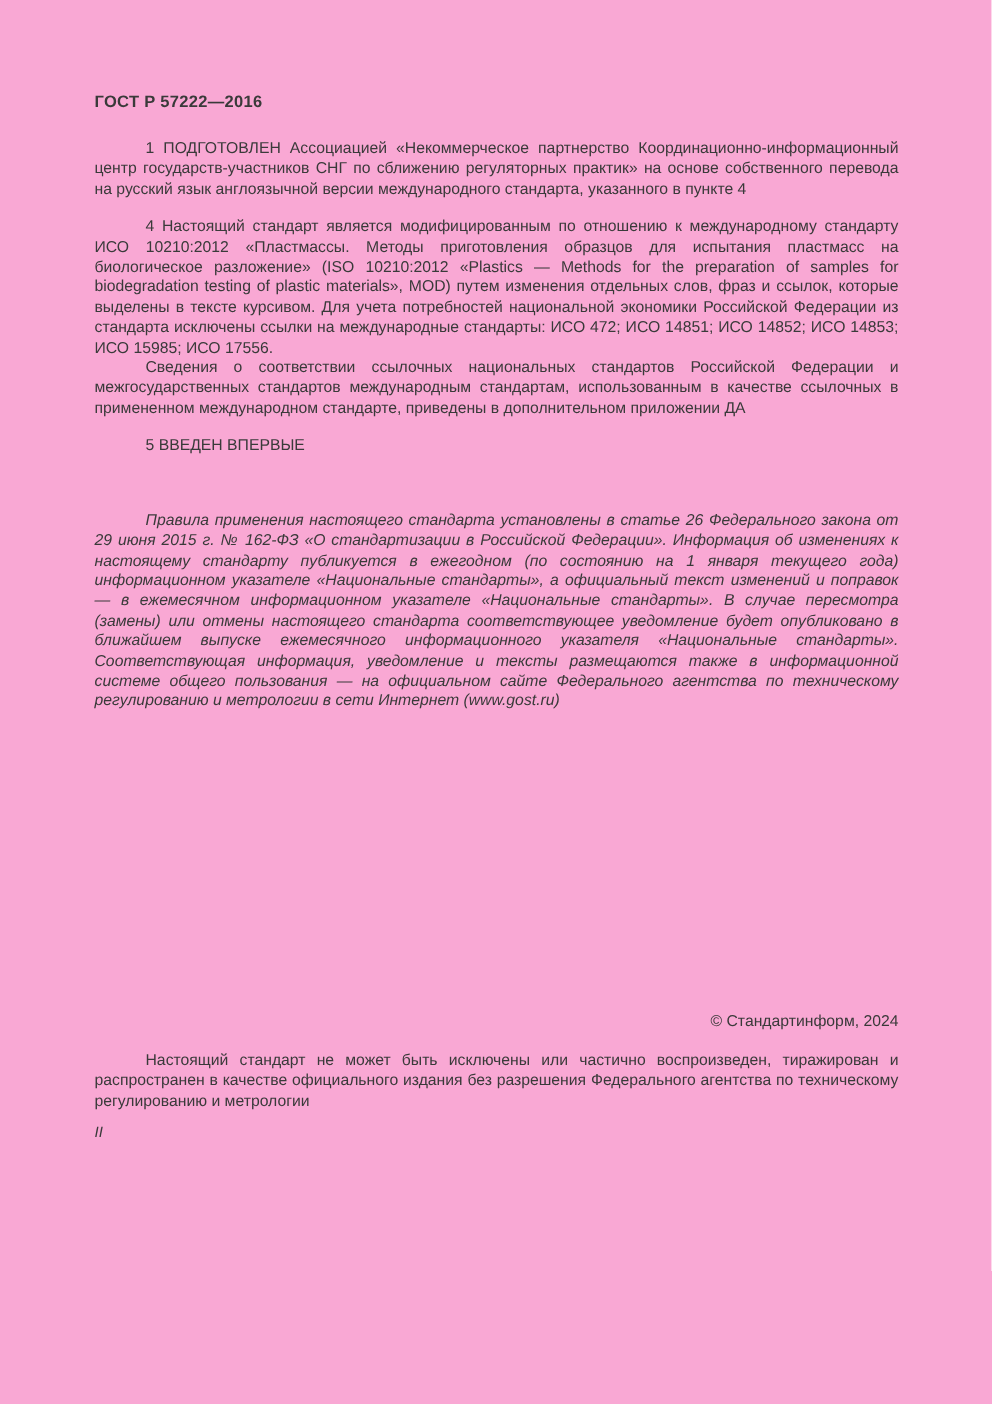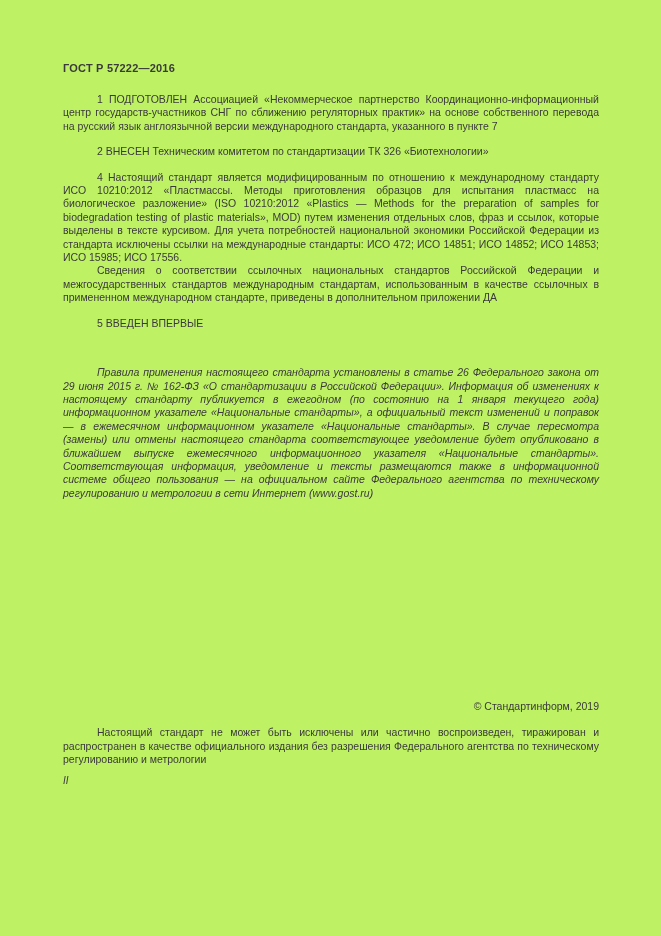--- a/index.html
+++ b/index.html
@@ -13,21 +13,21 @@
     overflow: hidden;
     font-family: "Liberation Sans", sans-serif;
     color: #3a3a3a;
   }
   .page {
     position: relative;
     width: 661px;
     height: 936px;
     box-sizing: border-box;
     padding: 62px 62px 0 63px;
-    background: #bef264;
+    background: #f9a8d4;
   }
   .doc-header {
     font-size: 11px;
     font-weight: bold;
     letter-spacing: 0.2px;
     margin: 0 0 19px 0;
   }
   .doc-title {
     font-size: 11.5px;
     font-weight: bold;
@@ -72,32 +72,31 @@
   }
 </style>
 </head>
 <body>
 
 <div class="page">
 
   <div class="doc-header">ГОСТ Р 57222—2016</div>
 
 
-  <p class="para">1  ПОДГОТОВЛЕН Ассоциацией «Некоммерческое партнерство Координационно-информационный центр государств-участников СНГ по сближению регуляторных практик» на основе собственного перевода на русский язык англоязычной версии международного стандарта, указанного в пункте 7</p>
+  <p class="para">1  ПОДГОТОВЛЕН Ассоциацией «Некоммерческое партнерство Координационно-информационный центр государств-участников СНГ по сближению регуляторных практик» на основе собственного перевода на русский язык англоязычной версии международного стандарта, указанного в пункте 4</p>
 
-  <p class="para">2  ВНЕСЕН Техническим комитетом по стандартизации ТК 326 «Биотехнологии»</p>
 
 
   <p class="para no-gap">4  Настоящий стандарт является модифицированным по отношению к международному стандарту ИСО 10210:2012 «Пластмассы. Методы приготовления образцов для испытания пластмасс на биологическое разложение» (ISO 10210:2012 «Plastics — Methods for the preparation of samples for biodegradation testing of plastic materials», MOD) путем изменения отдельных слов, фраз и ссылок, которые выделены в тексте курсивом. Для учета потребностей национальной экономики Российской Федерации из стандарта исключены ссылки на международные стандарты: ИСО 472; ИСО 14851; ИСО 14852; ИСО 14853; ИСО 15985; ИСО 17556.</p>
 
   <p class="para">Сведения о соответствии ссылочных национальных стандартов Российской Федерации и межгосударственных стандартов международным стандартам, использованным в качестве ссылочных в примененном международном стандарте, приведены в дополнительном приложении ДА</p>
 
   <p class="para">5  ВВЕДЕН ВПЕРВЫЕ</p>
 
   <p class="legal-note">Правила применения настоящего стандарта установлены в статье 26 Федерального закона от 29 июня 2015 г. № 162-ФЗ «О стандартизации в Российской Федерации». Информация об изменениях к настоящему стандарту публикуется в ежегодном (по состоянию на 1 января текущего года) информационном указателе «Национальные стандарты», а официальный текст изменений и поправок — в ежемесячном информационном указателе «Национальные стандарты». В случае пересмотра (замены) или отмены настоящего стандарта соответствующее уведомление будет опубликовано в ближайшем выпуске ежемесячного информационного указателя «Национальные стандарты». Соответствующая информация, уведомление и тексты размещаются также в информационной системе общего пользования — на официальном сайте Федерального агентства по техническому регулированию и метрологии в сети Интернет (www.gost.ru)</p>
 
-  <div class="copyright">©  Стандартинформ, 2019</div>
+  <div class="copyright">©  Стандартинформ, 2024</div>
 
   <p class="restriction">Настоящий стандарт не может быть исключены или частично воспроизведен, тиражирован и распространен в качестве официального издания без разрешения Федерального агентства по техническому регулированию и метрологии</p>
 
   <div class="page-number">II</div>
 
 </div>
 
 </body></html>

